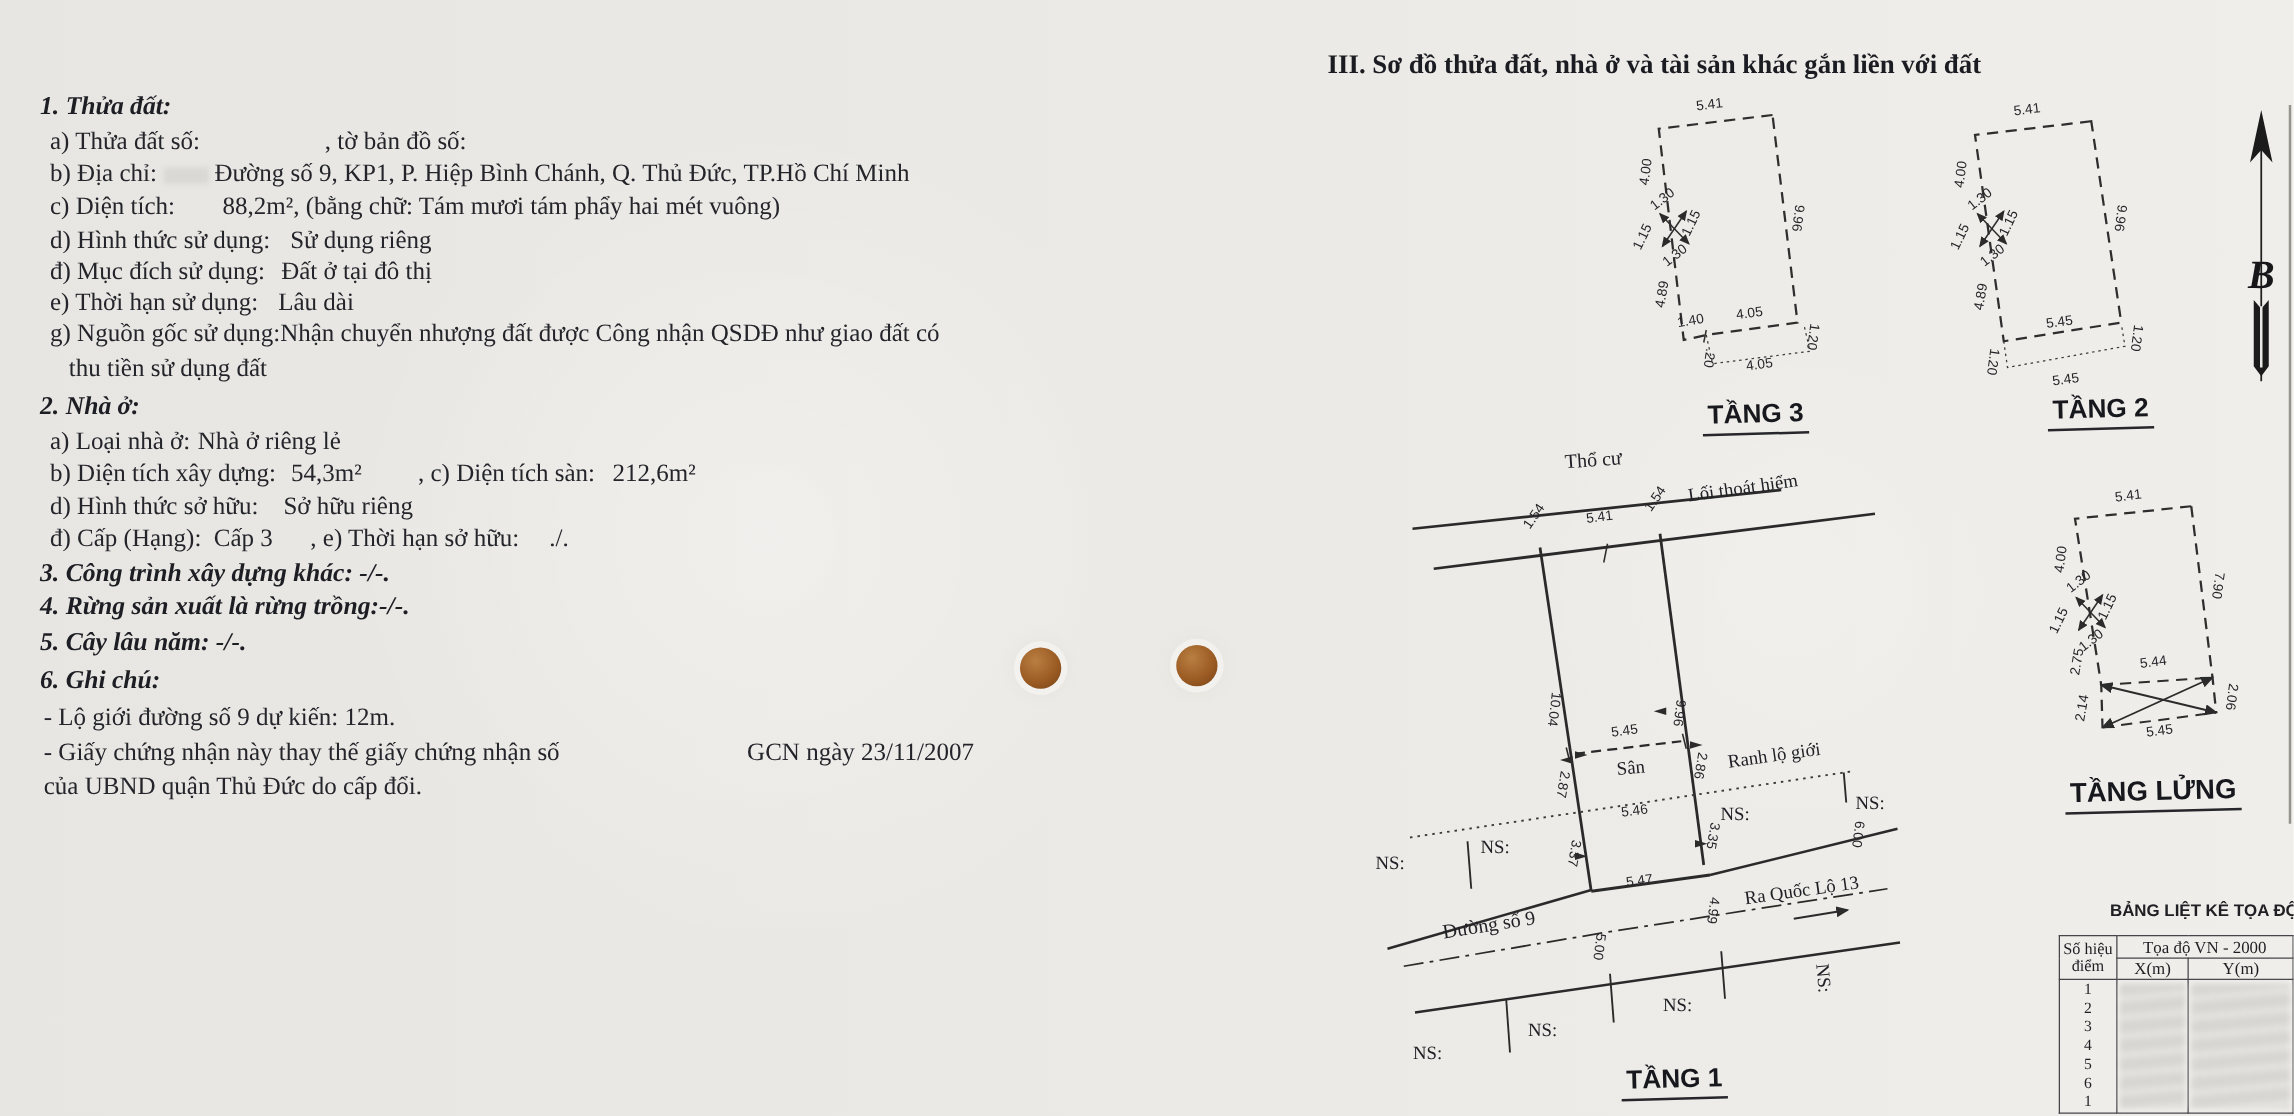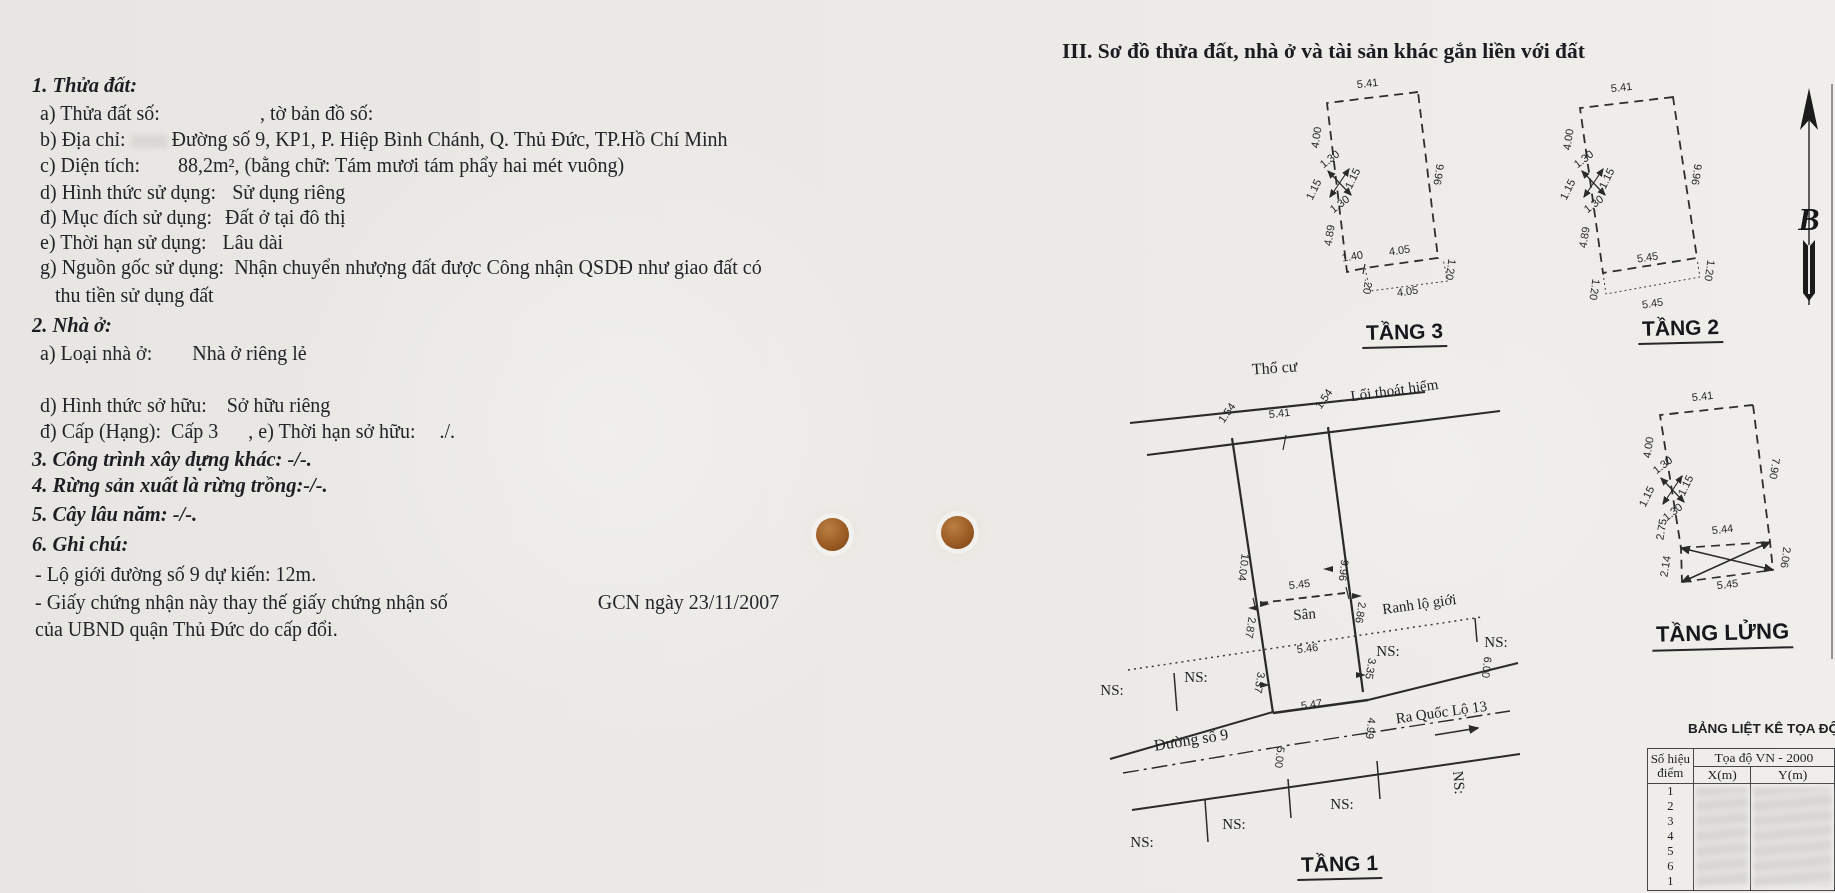--- a/index.html
+++ b/index.html
@@ -64,27 +64,30 @@
   <div class="line" style="left:40px; top:206px;">
     <span class="lbl">đ) Mục đích sử dụng:</span><span class="val" style="margin-left:13px;">Đất ở tại đô thị</span>
   </div>
   <div class="line" style="left:40px; top:181px;">
     <span class="lbl">d) Hình thức sử dụng:</span><span class="val" style="margin-left:16px;">Sử dụng riêng</span>
   </div>
   <div class="line" style="left:40px; top:231px;">
     <span class="lbl">e) Thời hạn sử dụng:</span><span class="val" style="margin-left:16px;">Lâu dài</span>
   </div>
   <div class="line" style="left:40px; top:256px;">
-    <span class="lbl">g) Nguồn gốc sử dụng:</span><span class="val" style="margin-left:10px;">Nhận chuyển nhượng đất được Công nhận QSDĐ như giao đất có</span>
+    <span class="lbl">g) Nguồn gốc sử dụng:</span><span class="val" style="">Nhận chuyển nhượng đất được Công nhận QSDĐ như giao đất có</span>
   </div>
   <div class="line" style="left:55px; top:284px;">thu tiền sử dụng đất</div>
 
   <div class="line heading" style="left:32px; top:314px;">2. Nhà ở:</div>
   <div class="line" style="left:40px; top:342px;">
-    <span class="lbl">a) Loại nhà ở:</span><span class="val" style="margin-left:40px;">Nhà ở riêng lẻ</span>
+    <span class="lbl">a) Loại nhà ở:</span><span class="val" style="margin-left:6px;">Nhà ở riêng lẻ</span>
+  </div>
+  <div class="line" style="left:40px; top:368px;">
+    <span class="lbl">b) Diện tích xây dựng:</span><span class="val" style="margin-left:12px;">54,3m²</span><span class="val" style="margin-left:45px;">, c) Diện tích sàn:</span><span class="val" style="margin-left:14px;">212,6m²</span>
   </div>
   <div class="line" style="left:40px; top:394px;">
     <span class="lbl">d) Hình thức sở hữu:</span><span class="val" style="margin-left:20px;">Sở hữu riêng</span>
   </div>
   <div class="line" style="left:40px; top:420px;">
     <span class="lbl">đ) Cấp (Hạng):</span><span class="val" style="margin-left:10px;">Cấp 3</span><span class="val" style="margin-left:30px;">, e) Thời hạn sở hữu:</span><span class="val" style="margin-left:24px;">./.</span>
   </div>
 
   <div class="line heading" style="left:32px; top:448px;">3. Công trình xây dựng khác: -/-.</div>
   <div class="line heading" style="left:32px; top:474px;">4. Rừng sản xuất là rừng trồng:-/-.</div>

